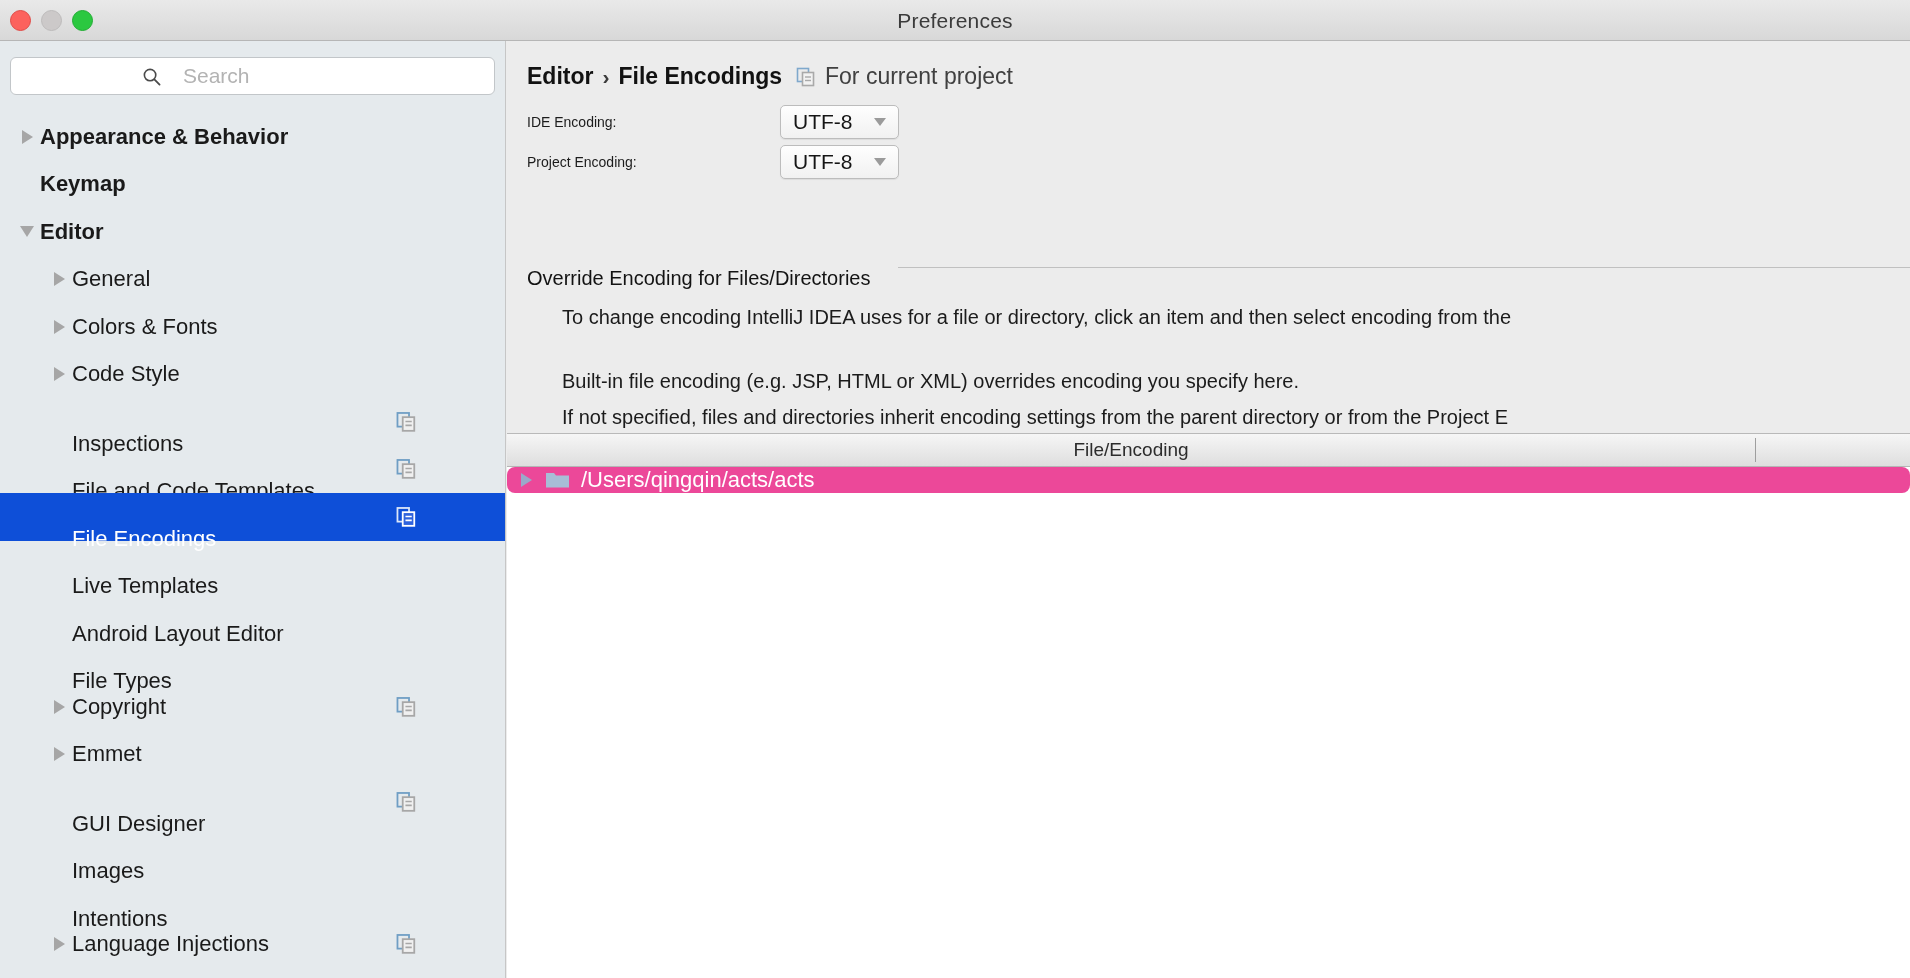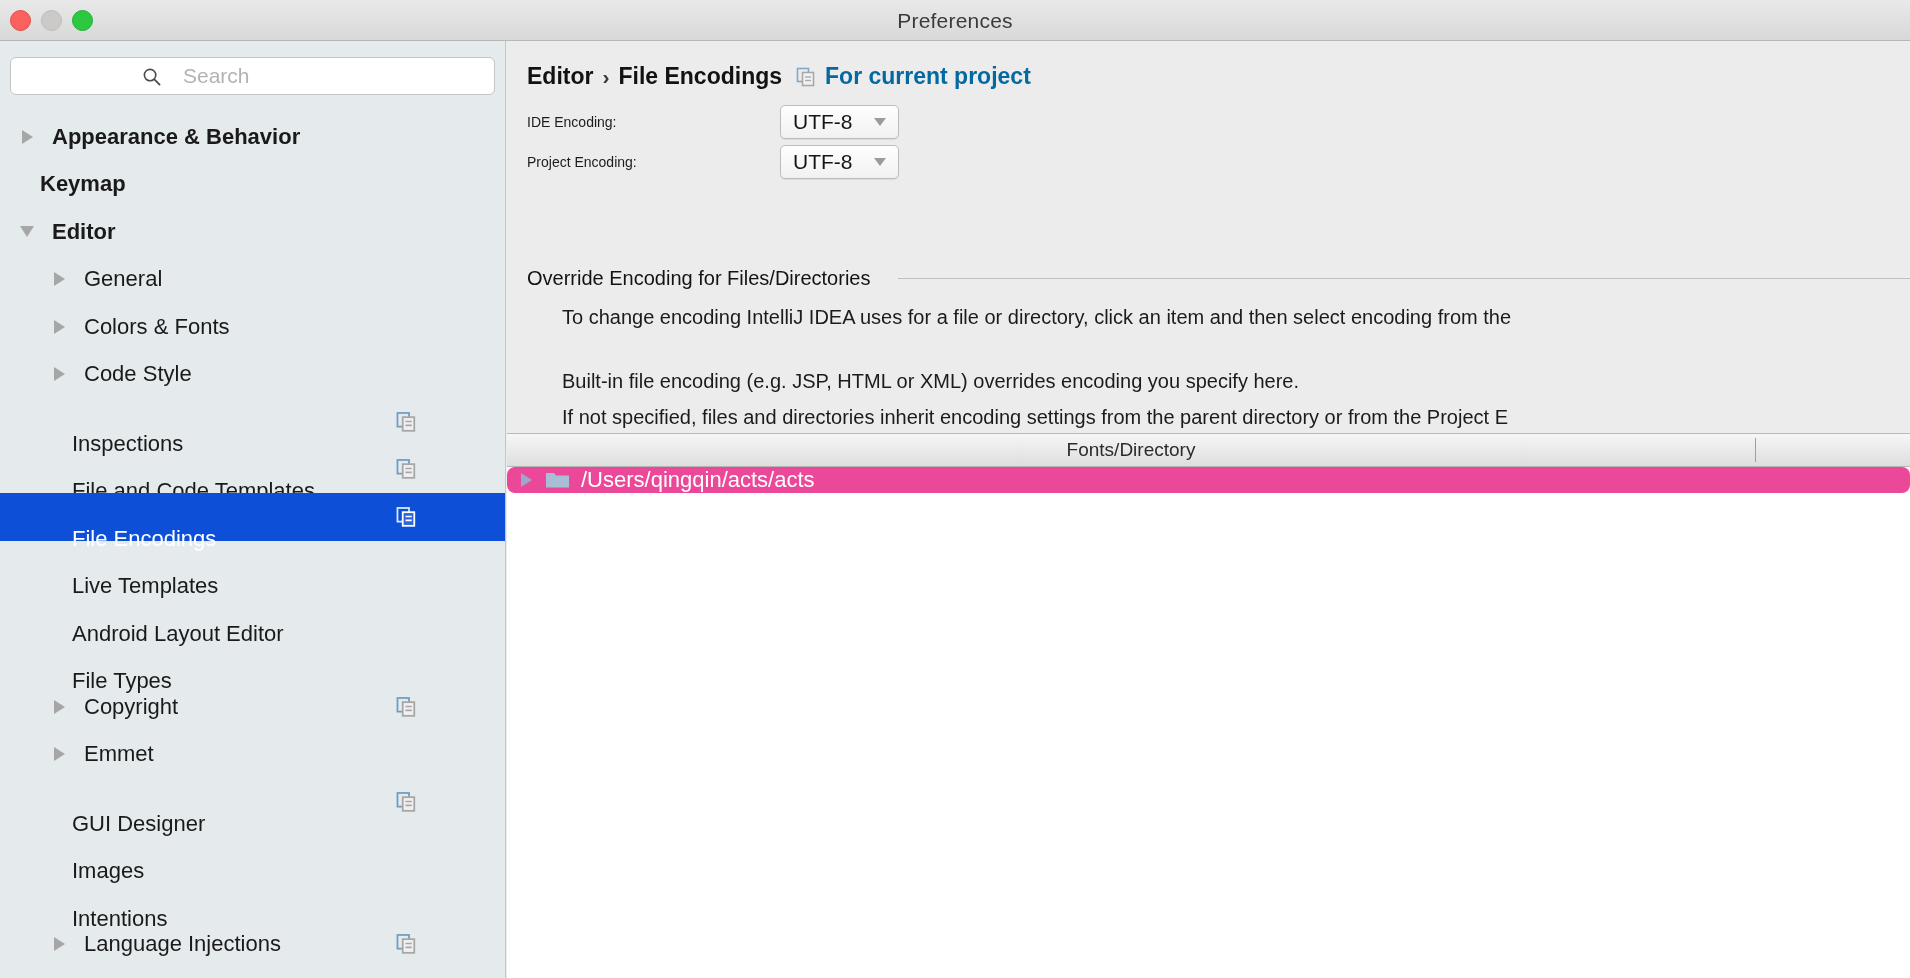--- a/index.html
+++ b/index.html
@@ -43,21 +43,21 @@
   #search-input{
     border:none; outline:none; background:transparent;
     font-family:"Liberation Sans", sans-serif; font-size:21px;
     color:#333; width:180px;
   }
   #search-input::placeholder{ color:#b3b3b3; }
 
   #tree{ margin-top:10px; }
   .tree-row{
     position:relative; height:47.5px; display:flex; align-items:center;
-    padding-left:0; cursor:default;gap:12px;
+    padding-left:0; cursor:default;
   }
   .tree-row.selected{ background:#0e4fd8; }
   .tree-row .arrow{
     width:26px; height:47.5px; flex:0 0 26px;
     display:flex; align-items:center; justify-content:center;
   }
   .tri{ width:0;height:0; }
   .tri.right{ border-left:11px solid #a6a6a6; border-top:7px solid transparent; border-bottom:7px solid transparent; }
   .tri.down{ border-top:11px solid #a6a6a6; border-left:7px solid transparent; border-right:7px solid transparent; }
   .tree-row .label{
@@ -82,21 +82,21 @@
     background:#ececec; overflow:hidden;
   }
   #breadcrumb{
     position:absolute; left:20px; top:22px;
     display:flex; align-items:center; gap:0;
     font-size:23px; white-space:nowrap;
   }
   .bc-item{ font-weight:bold; color:#121212; }
   .bc-sep{ color:#3b3b3b; font-weight:bold; margin:0 9px; font-size:21px; }
   #bc-proj-icon{ width:20px; height:20px; margin:0 9px 0 14px; }
-  #bc-proj-text{ color:#0369a1; font-weight:bold; }
+  #bc-proj-text{ color:#404040; font-weight:normal; }
 
   .field-row{ position:absolute; display:flex; align-items:center; }
   #ide-row{ left:20px; top:64px; }
   #proj-row{ left:20px; top:104px; }
   .field-label{ font-size:14px; color:#1c1c1c; width:253px; }
   .combo{
     position:relative; height:34px; min-width:111px;
     background:linear-gradient(to bottom,#fefefe 0%,#f1f1f1 100%);
     border:1px solid #bcbcbc; border-radius:5px;
     display:flex; align-items:center; justify-content:center; gap:21px;
@@ -104,21 +104,21 @@
   }
   .combo .val{ font-size:21px; color:#151515; }
   .combo .caret{
     width:0;height:0;
     border-top:8px solid #9b9b9b;
     border-left:6px solid transparent; border-right:6px solid transparent;
   }
 
   #section-head{
     position:absolute; left:20px; top:226px; width:1383px;
-    display:flex; align-items:center; gap:28px;
+    display:flex; align-items:flex-start; gap:28px;
   }
   #section-title{ font-size:20px; color:#131313; white-space:nowrap; }
   #section-rule{ flex:1; height:1px; background:#c0c0c0; }
 
   #desc{
     position:absolute; left:55px; top:258px; width:1500px;
     font-size:20px; color:#1b1b1b; line-height:36px; white-space:nowrap;
   }
   #desc .gap{ display:block; height:28px; }
 
@@ -329,21 +329,21 @@
 
   <div id="desc">
       <div>To change encoding IntelliJ IDEA uses for a file or directory, click an item and then select encoding from the</div>
       <span class="gap"></span>
       <div>Built-in file encoding (e.g. JSP, HTML or XML) overrides encoding you specify here.</div>
       <div>If not specified, files and directories inherit encoding settings from the parent directory or from the Project E</div>
     </div>
 
   <div id="table">
     <div id="thead">
-      <div id="th-filedir">Fonts/Directory</div>
+      <div id="th-filedir">File/Encoding</div>
       <div class="col-div" style="left:1248px;"></div>
     </div>
     <div id="trow">
       <span class="arrow">
           <span class="tri right"></span>
         </span>
       <svg id="folder-icon" viewBox="0 0 26 20">
         <path d="M1 3 h8 l2 2.5 h13 v12 h-23 z" fill="#a8bdd6"></path>
       </svg>
       <span class="path">/Users/qingqin/acts/acts</span>

